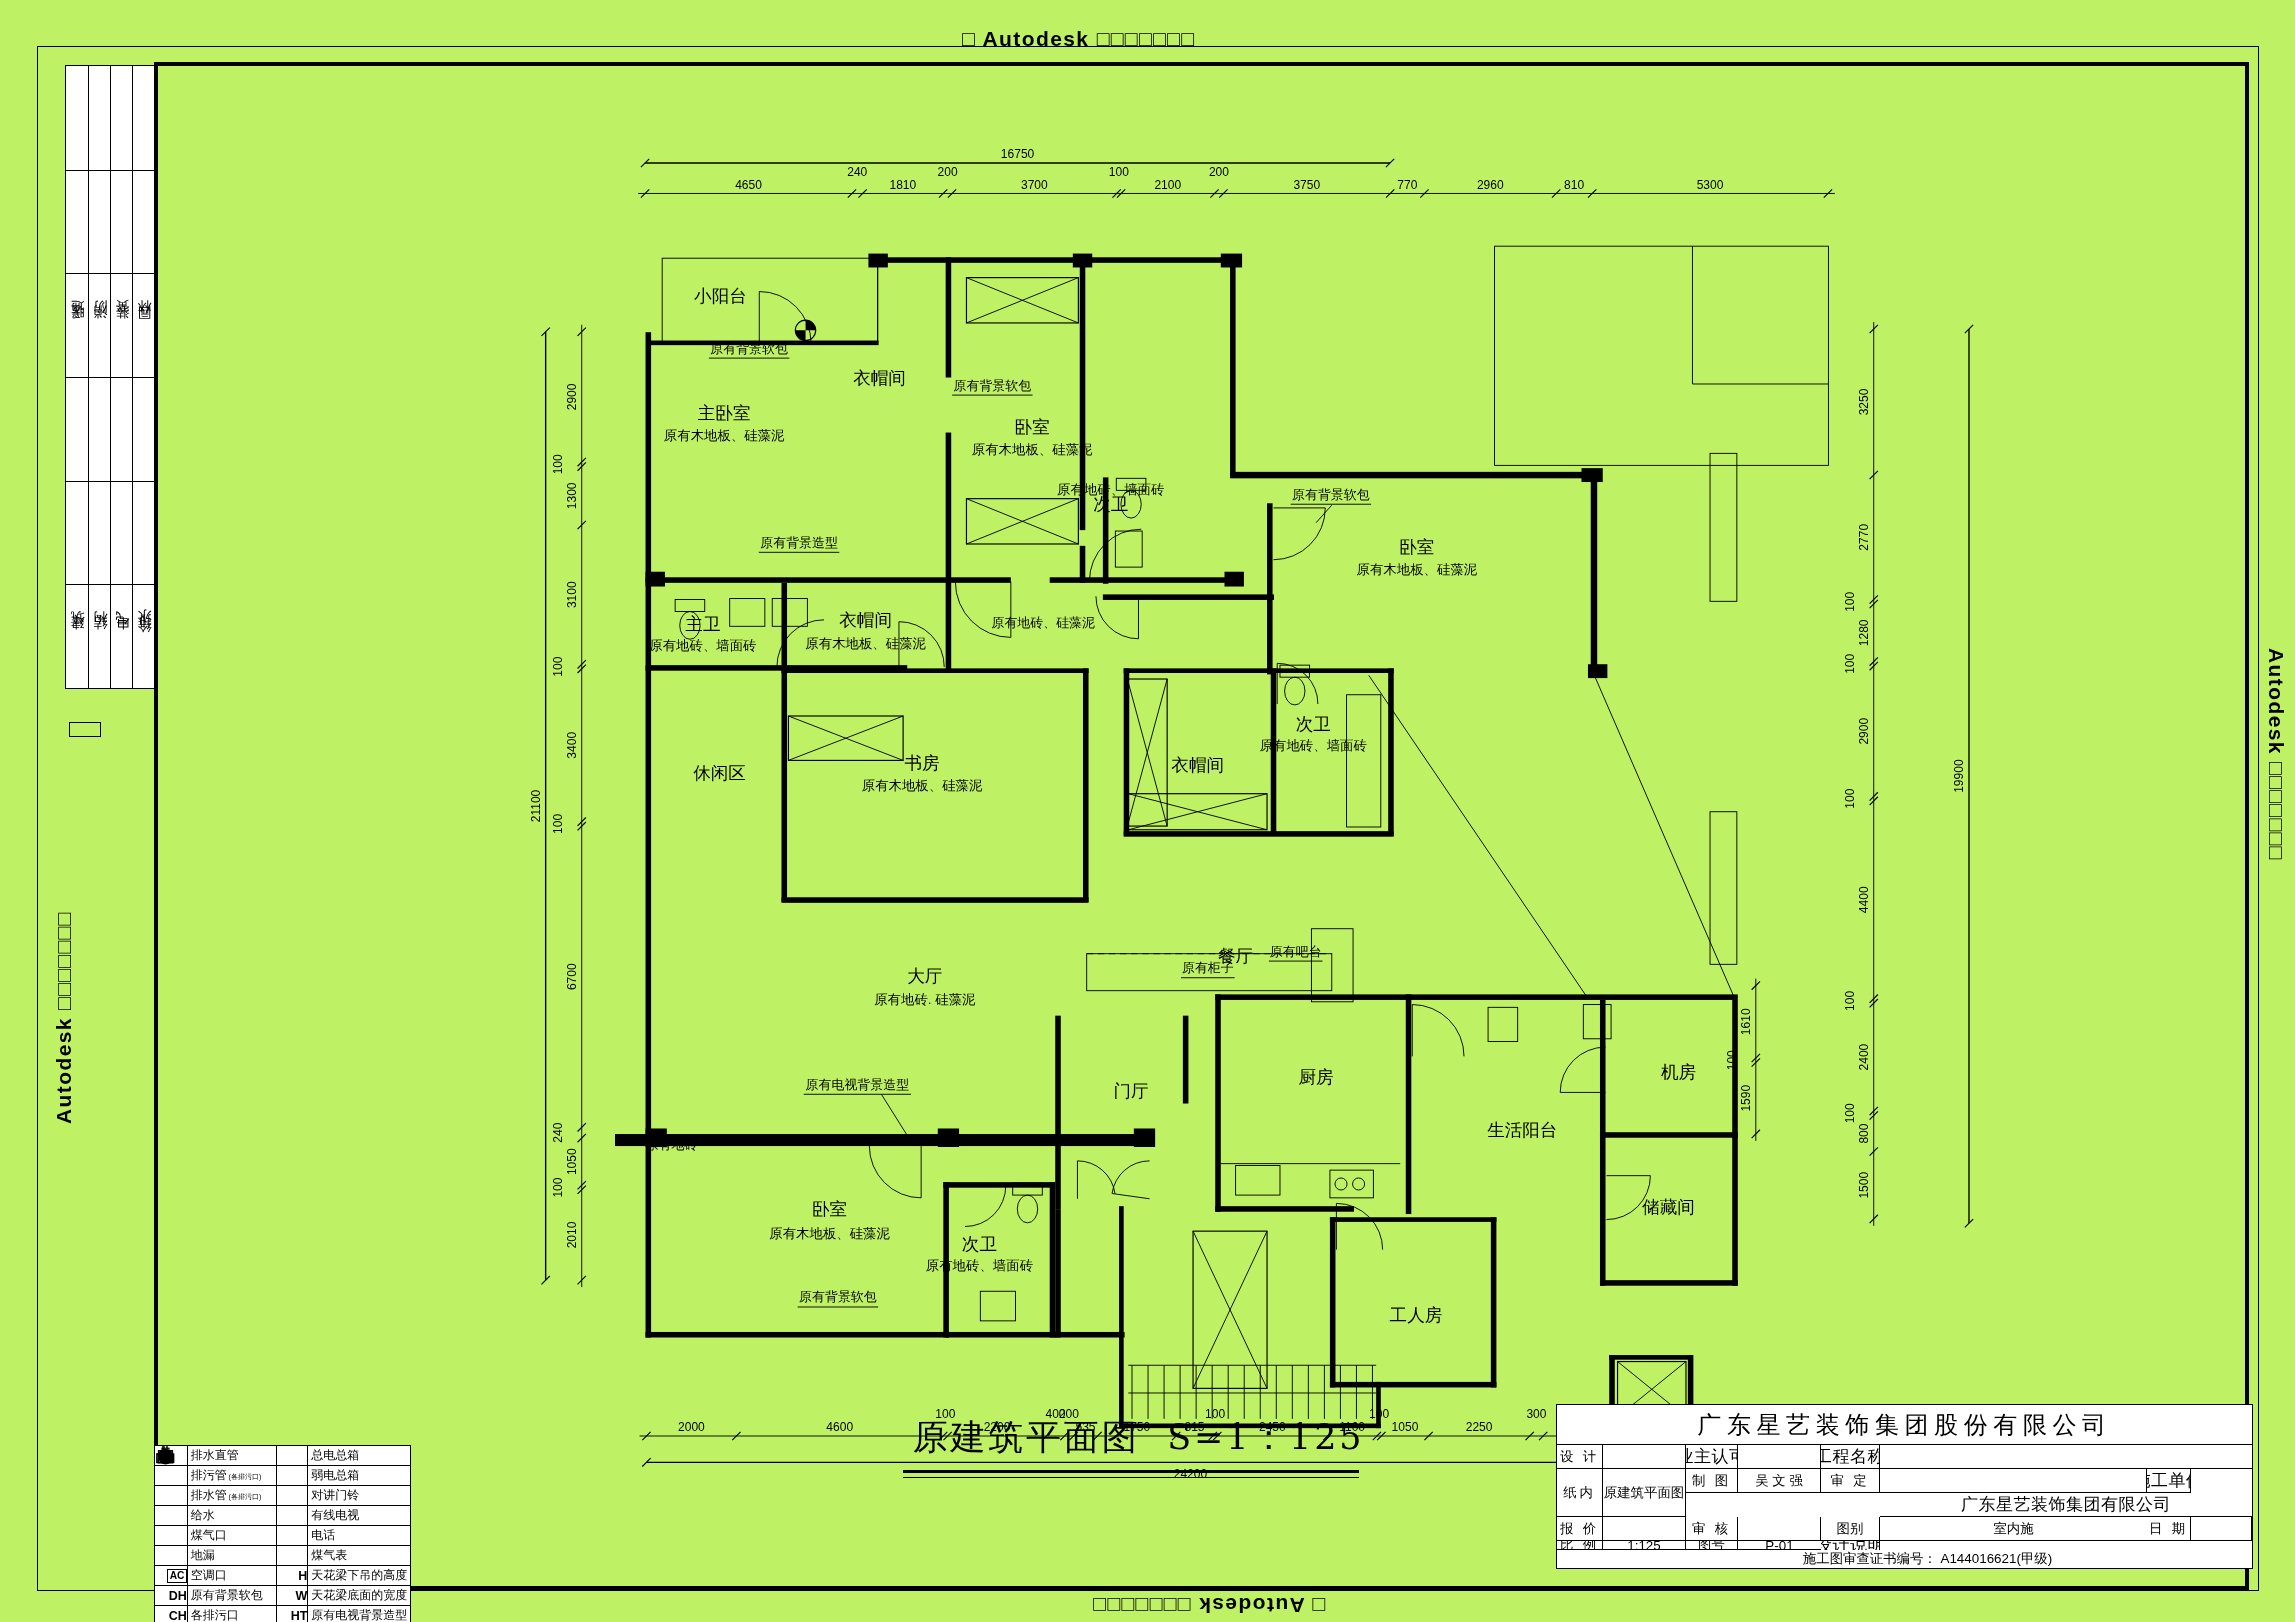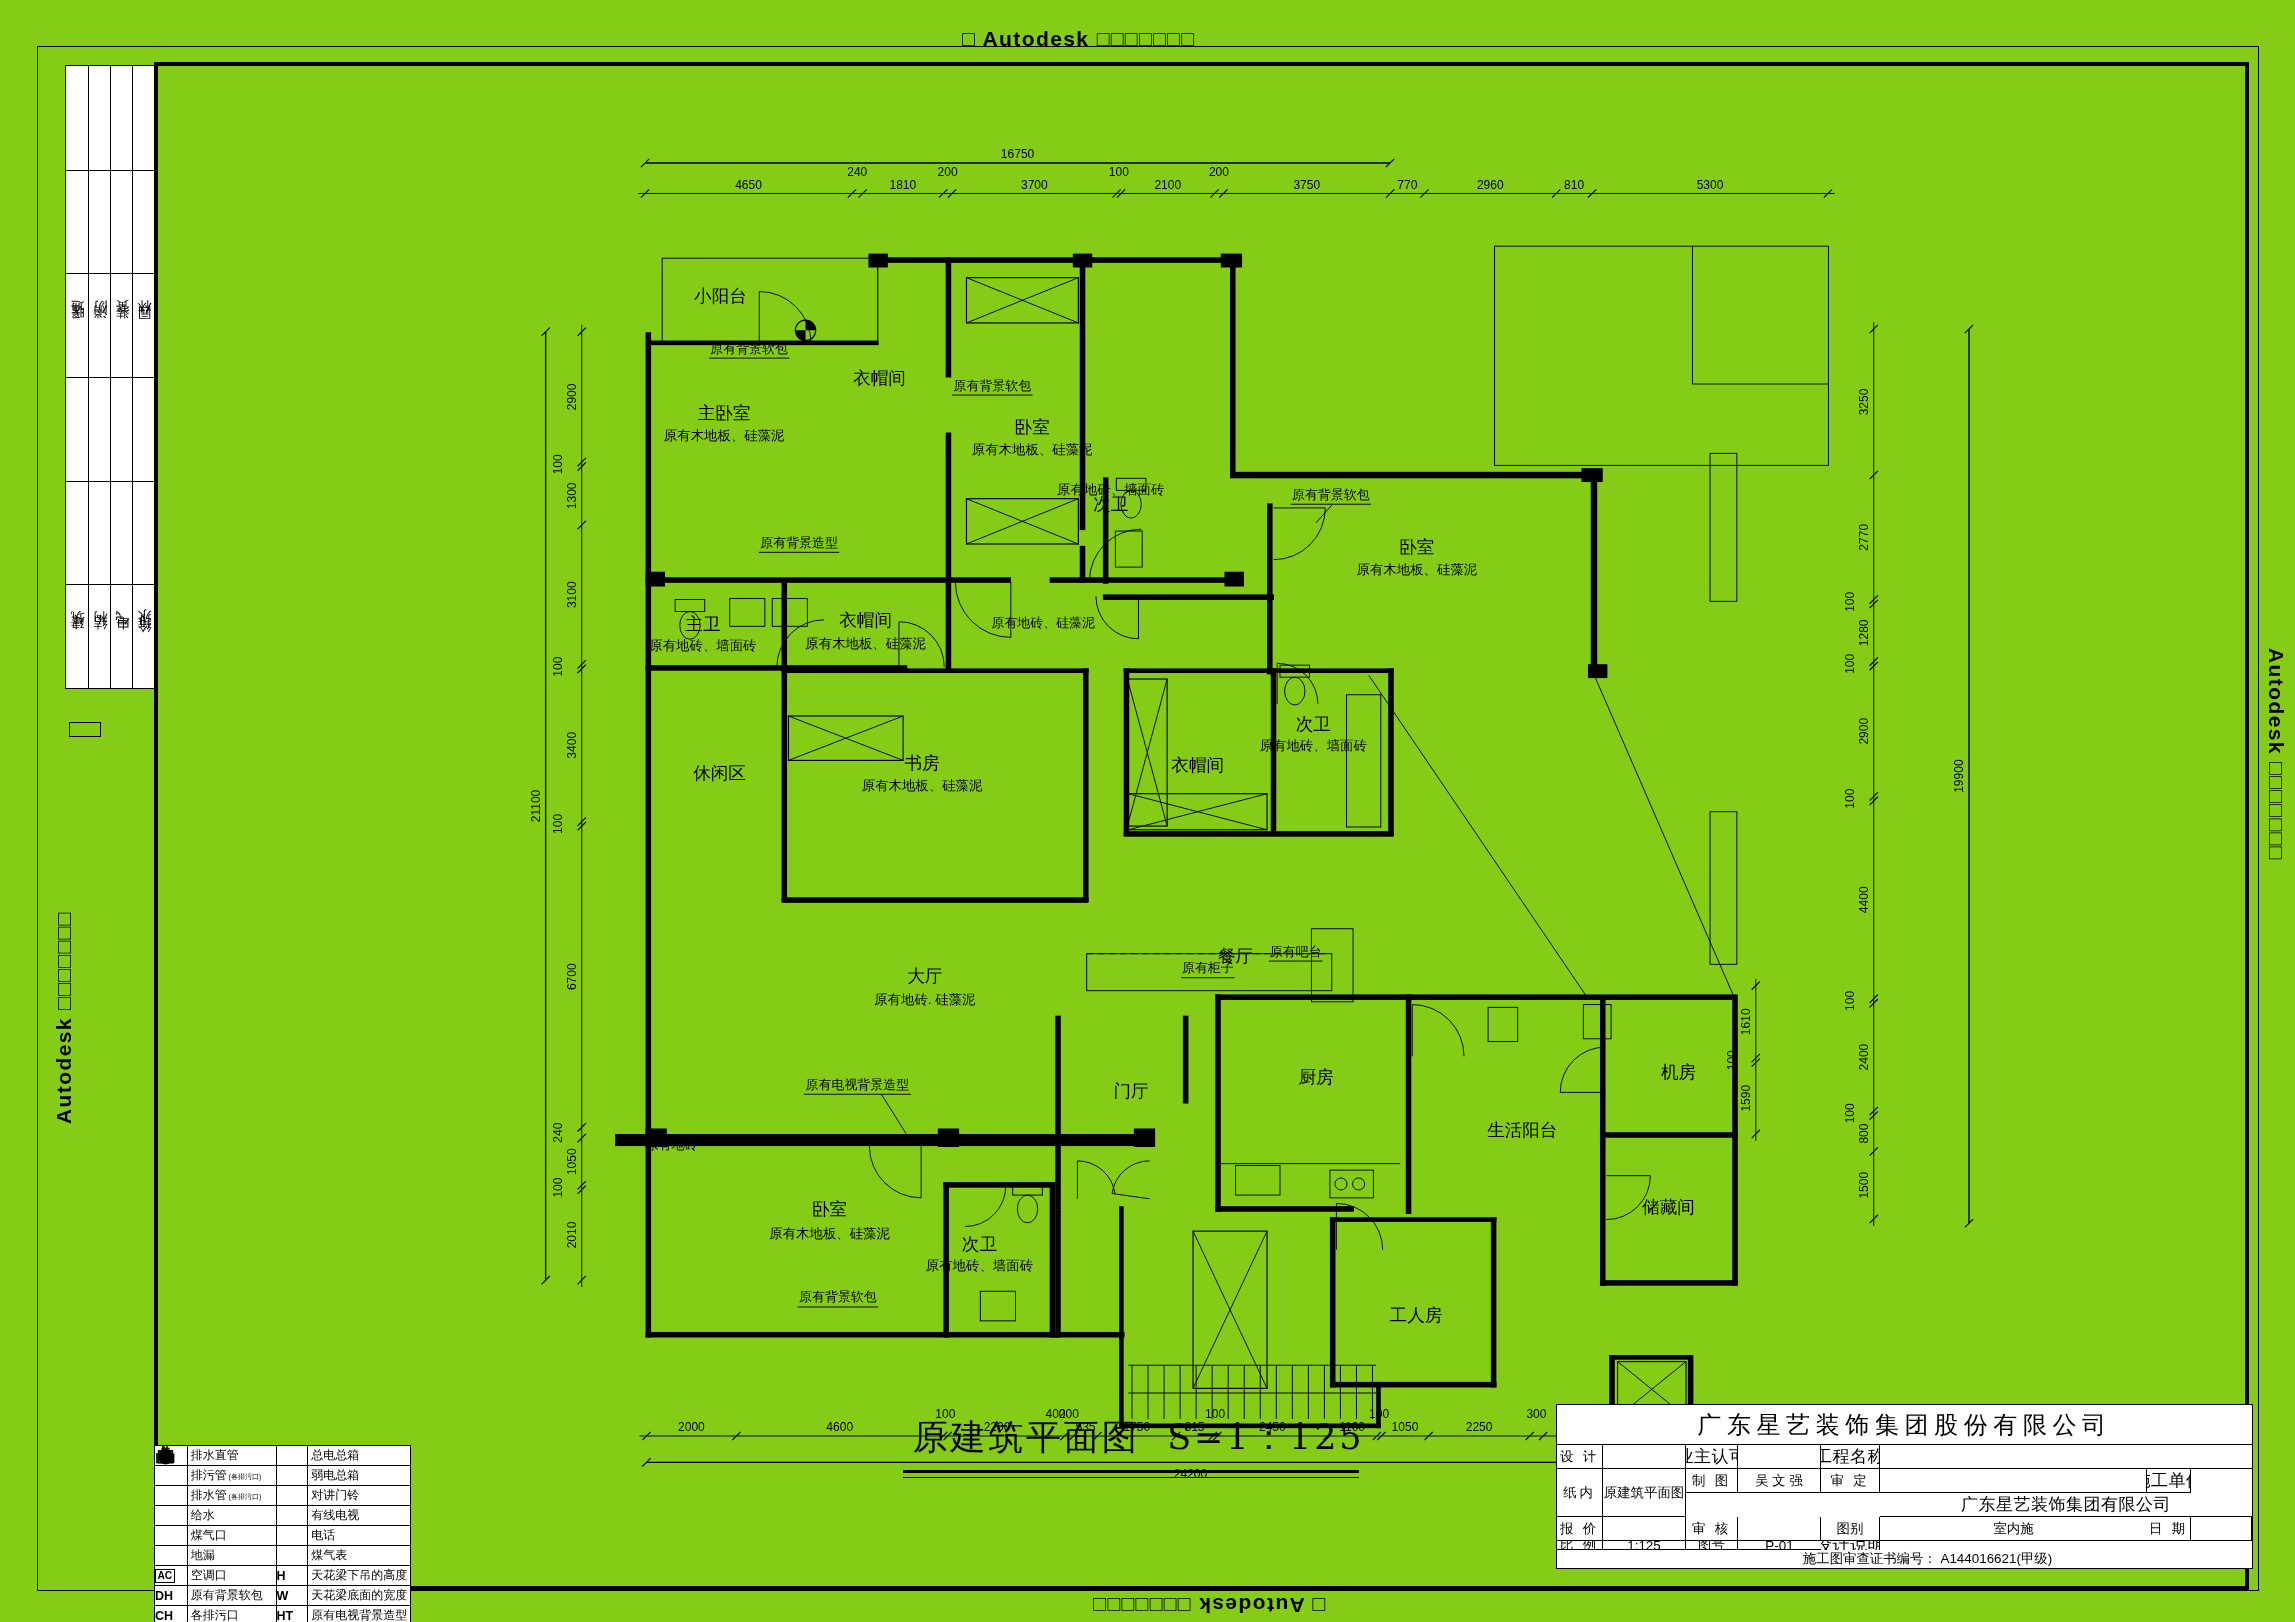--- a/index.html
+++ b/index.html
@@ -1,36 +1,36 @@
 <!DOCTYPE html>
 <html style="font-size:7.4px"><head>
 <meta charset="utf-8">
 <style>
   html,body{margin:0;padding:0;background:#fff}
   body{width:2295px;height:1623px;position:relative;font-family:"Liberation Sans",sans-serif;color:#000}
-  #sheet{position:absolute;inset:0;background:#84cc16;overflow:hidden}
+  #sheet{position:absolute;inset:0;background:#bef264;overflow:hidden}
   .border-outer{position:absolute;left:37px;top:46px;width:2220px;height:1543px;border:1.4px solid #000}
   .border-main{position:absolute;left:154px;top:62px;width:2087px;height:1520px;border:4.2px solid #000}
   
   #side-table{position:absolute;left:65px;top:65px;width:88px;height:622px;border:1.4px solid #000;display:grid;grid-template-columns:repeat(4,1fr);grid-template-rows:repeat(6,1fr);background:#fff}
   #side-table .cell{border-left:0.9px solid #000;border-top:0.9px solid #000;display:flex;align-items:center;justify-content:center}
   #side-table .cell:nth-child(4n+1){border-left:none}
   #side-table .cell:nth-child(-n+4){border-top:none}
   #side-table .cell span{writing-mode:vertical-rl;transform:rotate(180deg);font-size:14px;letter-spacing:4.6px;white-space:nowrap}
   .sheetbox{position:absolute;left:69px;top:722px;width:30px;height:13px;border:0.9px solid #000}
   
   .wm{position:absolute;font-weight:bold;font-size:21px;letter-spacing:1.4px;white-space:nowrap}
   #wm-top{left:962px;top:27px}
   #wm-bottom{left:1092px;top:1593px;transform:rotate(180deg);transform-origin:center}
   #wm-left{left:52px;top:1124px;transform:rotate(-90deg);transform-origin:0 0}
   #wm-right{left:2288px;top:648px;transform:rotate(90deg);transform-origin:0 0}
   
   #legend{position:absolute;left:154px;top:1445px;width:257px;border-collapse:collapse;background:#fff}
   #legend td{border:0.9px solid #000;height:19px;font-size:12px;padding:0 2.8px;white-space:nowrap}
-  #legend td.sym{width:39px;text-align:left;padding:0}
+  #legend td.sym{width:39px;text-align:right;padding:0}
   #legend td.lab{width:88px}
   #legend .sm{font-size:7px}
   #legend{border:1.9px solid #000}
   #legend .txtsym{font-size:12.5px;font-weight:bold}
   #legend .acbox{display:inline-block;border:1.4px solid #000;font-size:10.2px;font-weight:bold;padding:0 1.4px;line-height:12px}
   
   #main-title{position:absolute;left:870px;top:1414px;width:537px;text-align:center;font-size:35px;font-family:"DejaVu Serif",serif;letter-spacing:2.8px;white-space:nowrap}
   .tl1{position:absolute;left:903px;top:1470px;width:456px;height:2.8px;background:#000}
   .tl2{position:absolute;left:903px;top:1477px;width:456px;height:0.9px;background:#000}
   

